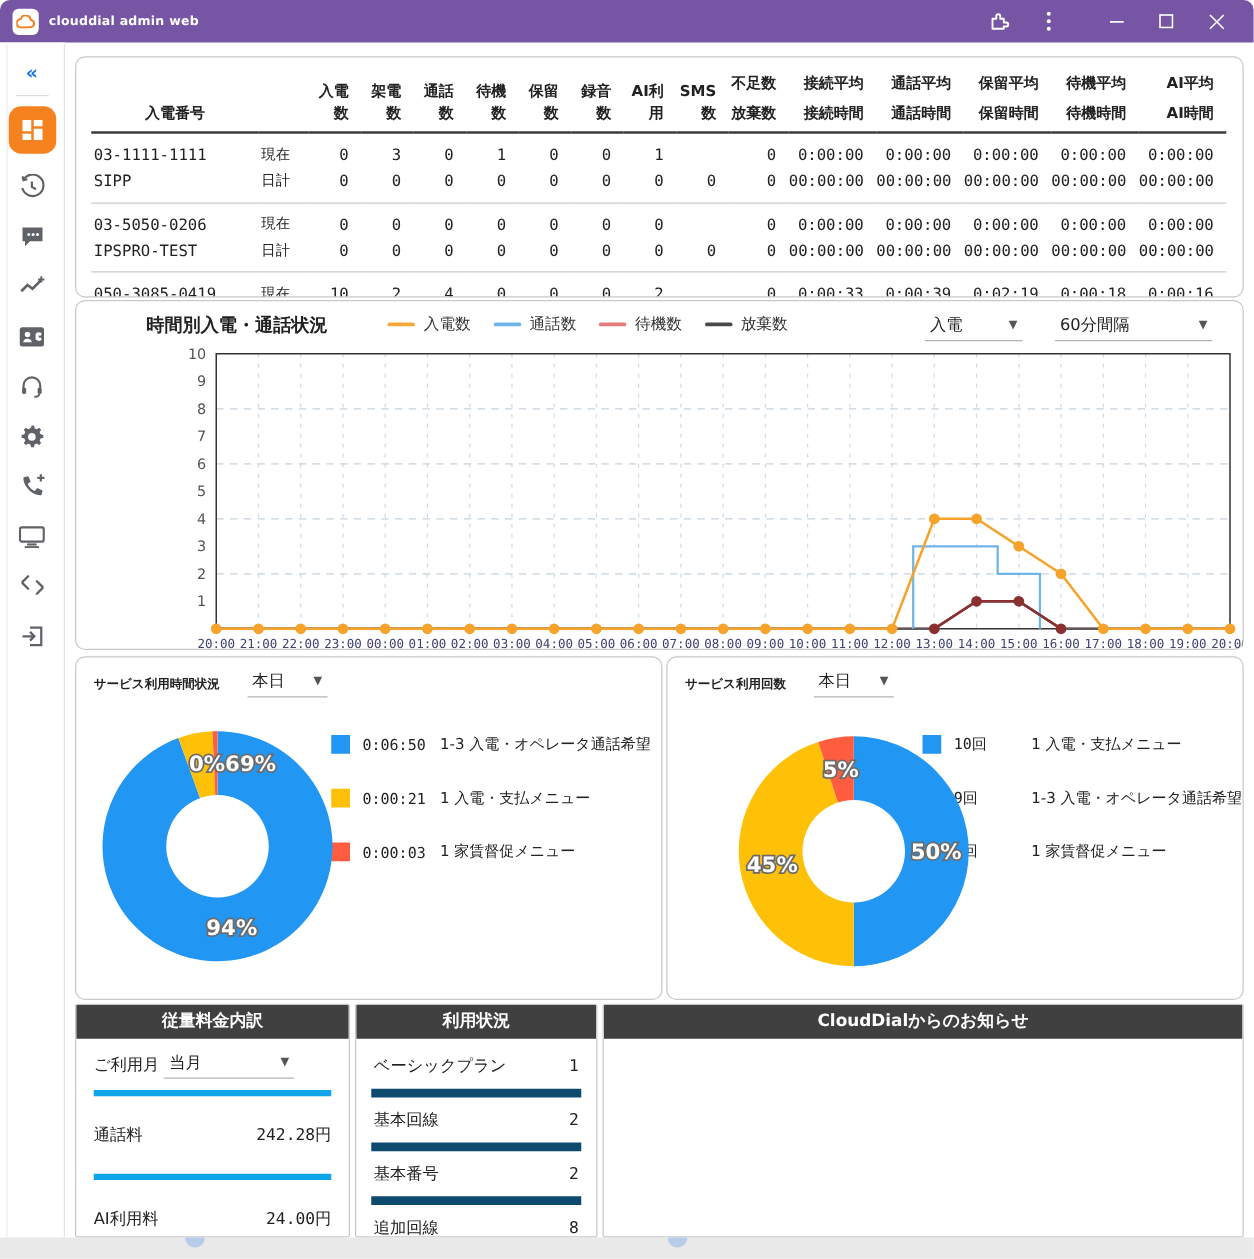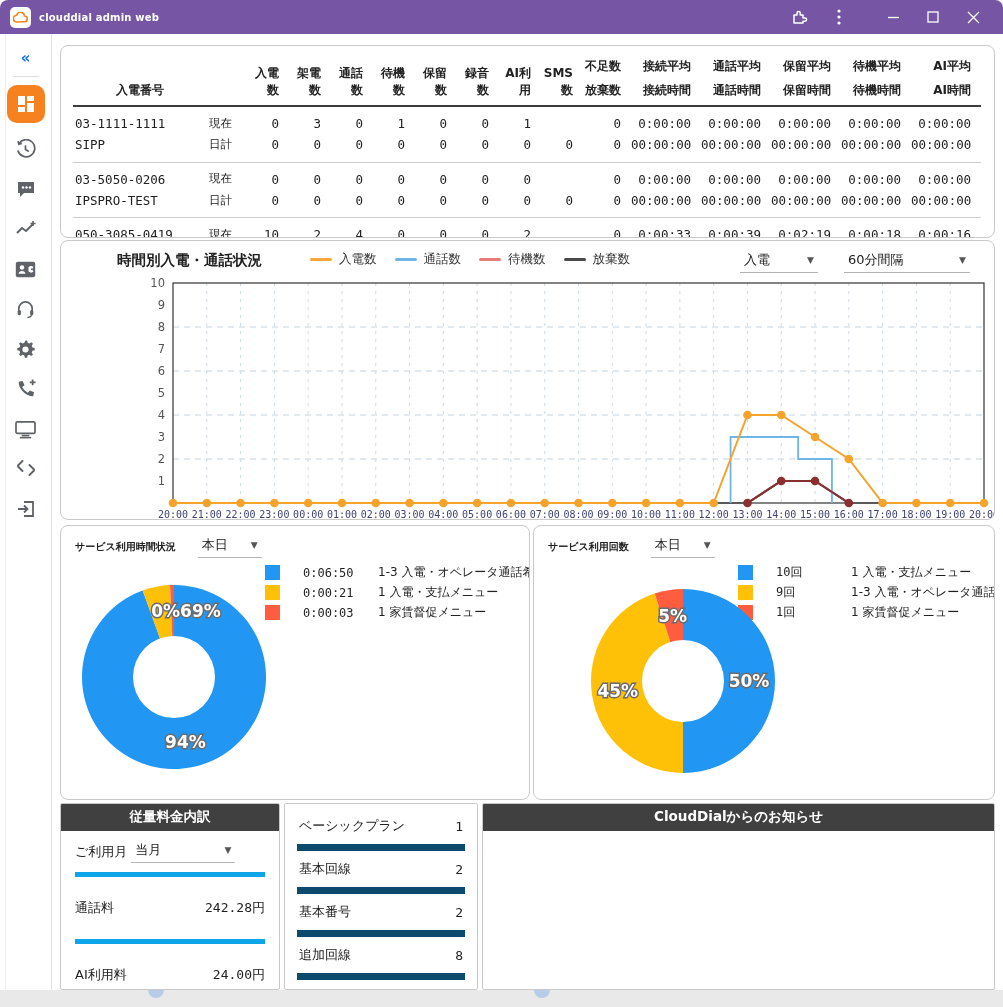--- a/index.html
+++ b/index.html
@@ -65,21 +65,21 @@
 
   
   #donut-row { display:flex; gap:3px; margin-top:5px; }
   .donut-panel { height:275px; position:relative; overflow:hidden; }
   #donut-time-panel { width:470px; }
   #donut-count-panel { width:462px; }
   .donut-head { display:flex; align-items:center; padding:10px 0 0 14px; }
   .donut-title { font-size:10px; font-weight:bold; }
   .donut-head .select { margin-left:22px; min-width:64px; }
   .donut-legend { position:absolute; top:38px; left:204px; display:flex; flex-direction:column; gap:3px; }
-  .dl-row { display:flex; align-items:center; gap:23px; font-size:12px; white-space:nowrap; }
+  .dl-row { display:flex; align-items:center; gap:10px; font-size:12px; white-space:nowrap;margin-top:23px; }
   .dl-swatch { width:15px; height:15px; flex:0 0 15px; }
   .dl-val { font-family:"DejaVu Sans Mono","Liberation Mono",monospace; min-width:52px; }
   .donut-svg { position:absolute; left:14px; top:52px; }
   #donut-count-panel .donut-svg { left:50px; top:56px; }
 
   
   #bottom-row { display:flex; gap:4px; margin-top:3px; height:187px; }
   .o-panel { border:1px solid #c9c9c9; border-radius:2px; background:#fff; overflow:hidden; }
   .o-head { background:#404040; color:#fff; font-weight:bold; font-size:13.5px;
     text-align:center; padding:4px 0 5px 0; }
@@ -588,20 +588,21 @@
                 <span class="v">242.28円</span>
               </div>
               <div class="kv-row">
                 <span>AI利用料</span>
                 <span class="v">24.00円</span>
               </div>
             </div>
         </div>
       </div>
       <div id="usage-panel" class="o-panel">
+        <div class="o-head">利用状況</div>
         <div class="usage-body" id="usage-rows">
             <div class="kv-row">
               <span>ベーシックプラン</span>
               <span class="v">1</span>
             </div>
             <div class="kv-row">
               <span>基本回線</span>
               <span class="v">2</span>
             </div>
             <div class="kv-row">

